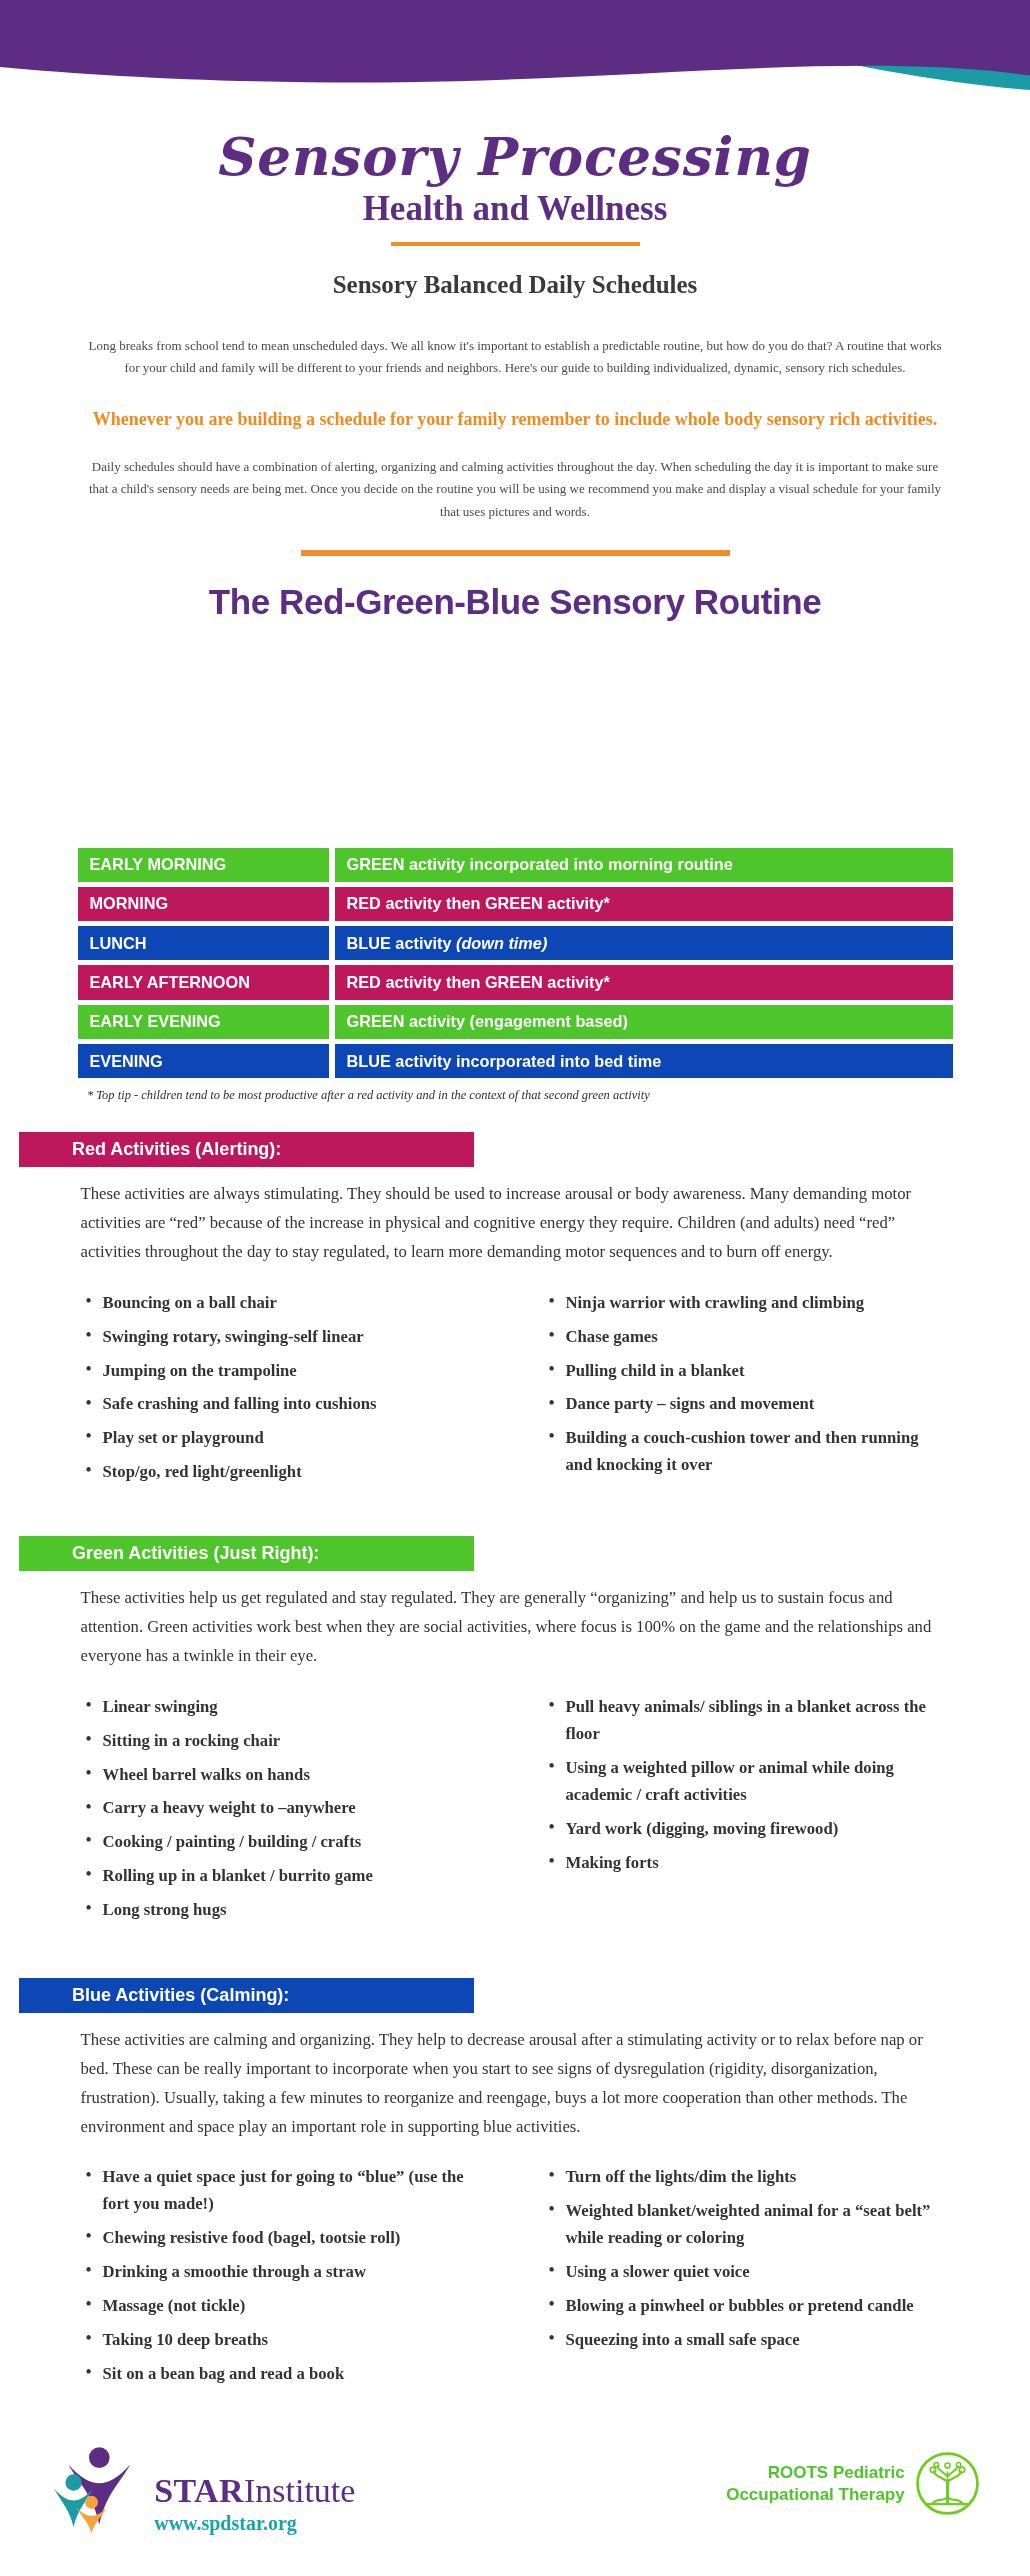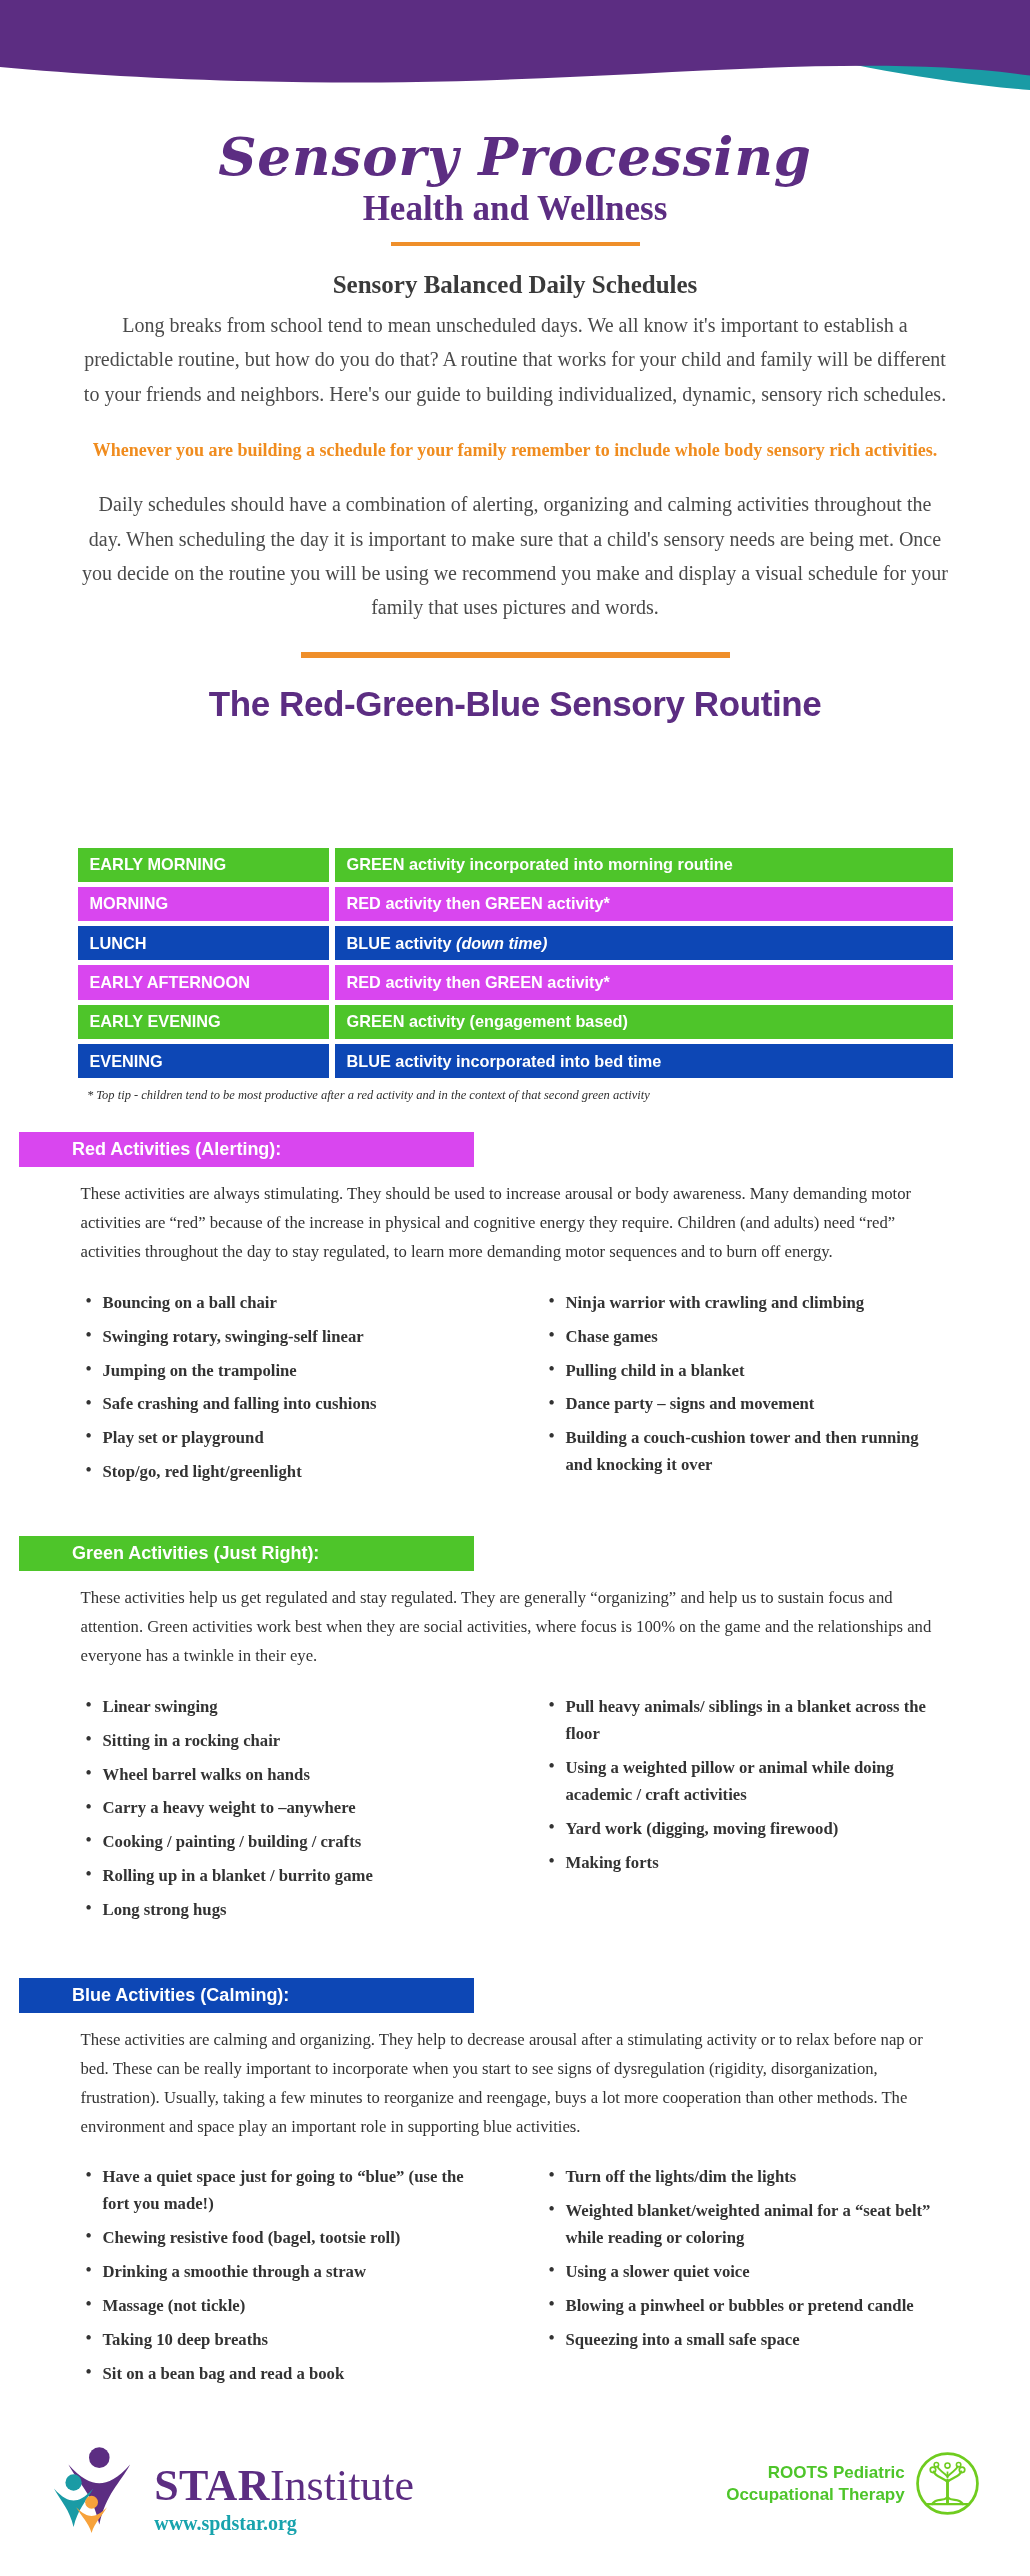--- a/index.html
+++ b/index.html
@@ -61,23 +61,23 @@
   .section-heading {
     text-align: center;
     font-family: "Liberation Serif", serif;
     font-weight: bold;
     font-size: 25px;
     color: #3a3a3a;
     margin-top: 22px;
   }
   .intro-para {
     width: 867px;
-    margin: 9px auto 0 auto;
+    margin: 36px auto 0 auto;
     text-align: center;
-    font-size: 20px;
+    font-size: 13px;
     line-height: 1.72;
     color: #4a4a4a;
   }
   .orange-call {
     width: 867px;
     margin: 26px auto 0 auto;
     text-align: center;
     font-weight: bold;
     font-size: 18px;
     line-height: 1.45;
@@ -111,21 +111,21 @@
     font-weight: bold;
     font-size: 16.3px;
     padding: 7.7px 12px;
     line-height: 1.15;
   }
   .routine-label { width: 251px; }
   .routine-value { flex: 1; }
   .routine-value em { font-style: italic; }
 
   .bg-green { background: #4ec52a; }
-  .bg-red   { background: #d946ef; }
+  .bg-red   { background: #be185d; }
   .bg-blue  { background: #0d47b5; }
 
   .footnote {
     width: 863px;
     margin: 10.3px auto 0 auto;
     font-style: italic;
     font-size: 12.5px;
     color: #2f2f2f;
     padding-left: 3.4px;
   }
@@ -189,21 +189,21 @@
     position: absolute;
     left: 53px;
     bottom: 41px;
     display: flex;
     align-items: flex-end;
     gap: 5.2px;
   }
   .star-text-wrap { padding-bottom: 1.7px; }
   .star-name {
     font-family: "Liberation Serif", serif;
-    font-size: 44px;
+    font-size: 34px;
     color: #5c2d82;
     line-height: 1;
     white-space: nowrap;
   }
   .star-name b { font-weight: bold; letter-spacing: 0.4px; }
   .star-name span { font-weight: normal; }
   .star-url {
     font-family: "Liberation Serif", serif;
     font-weight: bold;
     font-size: 20px;

